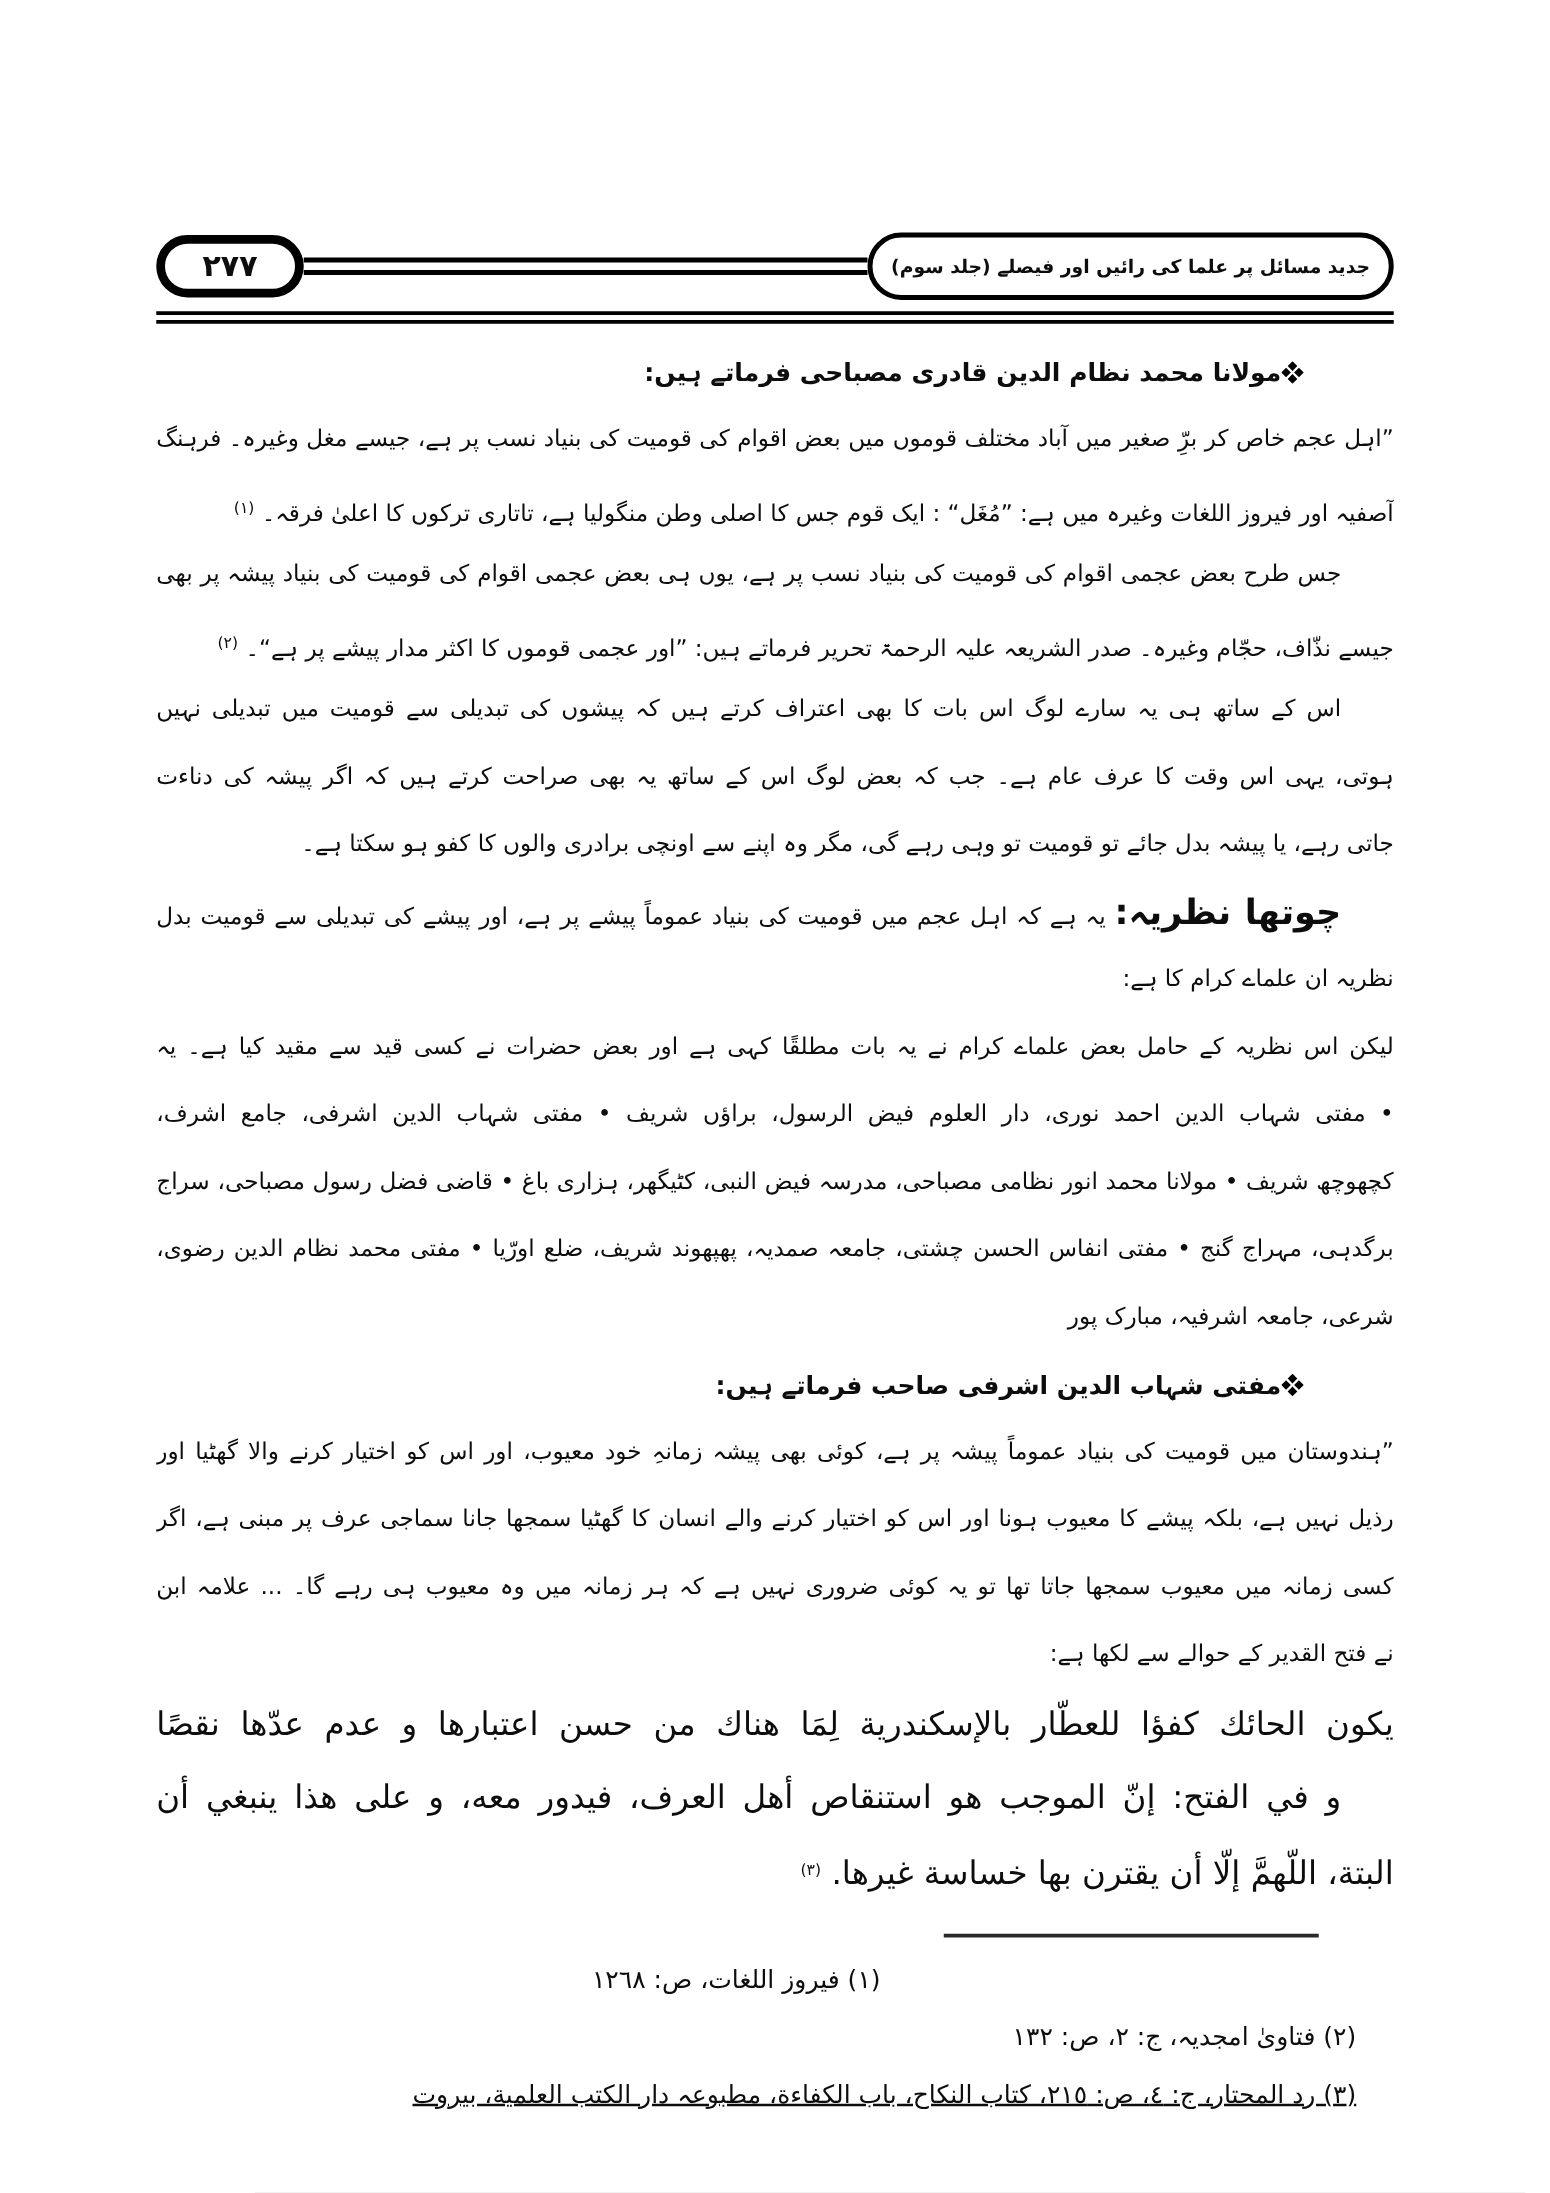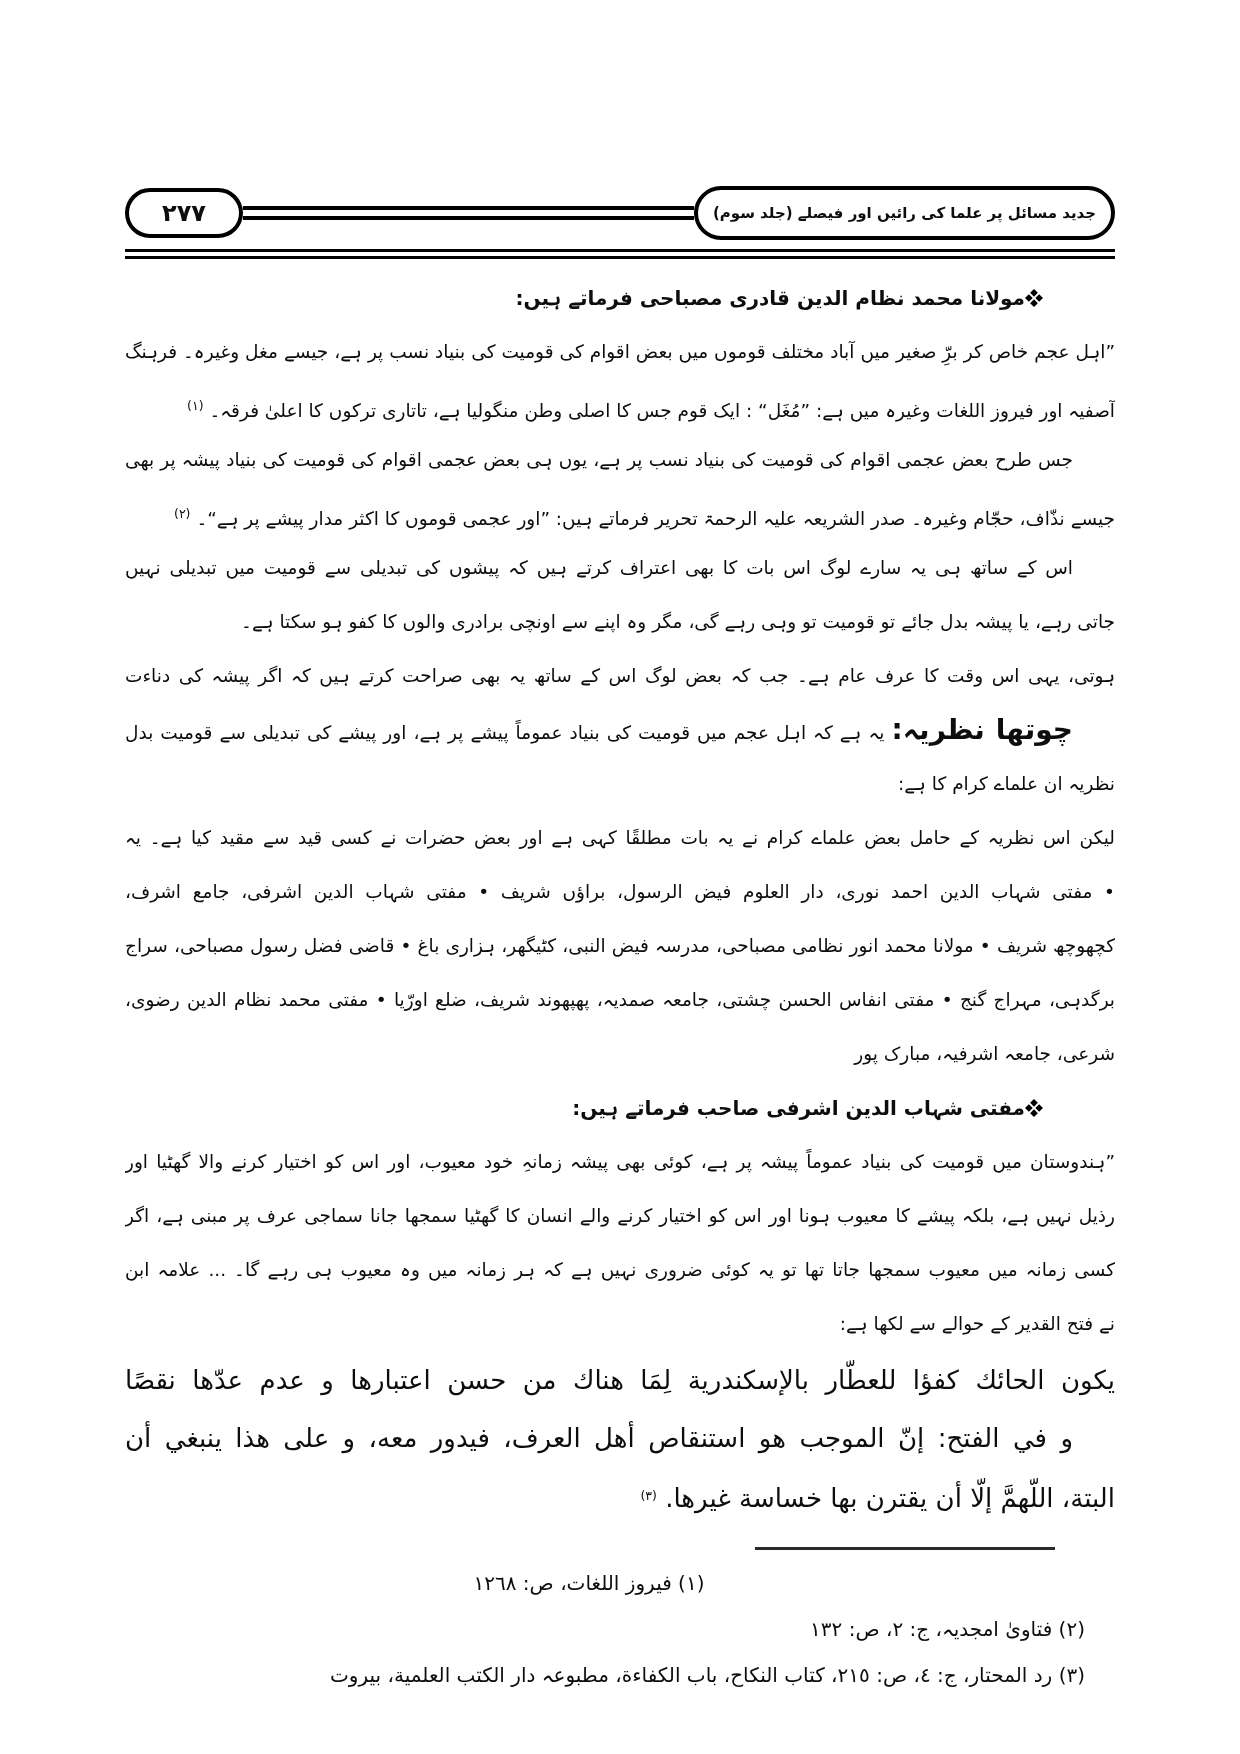--- a/index.html
+++ b/index.html
@@ -13,21 +13,21 @@
   
   .header-row{margin-top:186px;display:flex;align-items:center;height:54px;}
   .title-badge{
     border:4px solid #000;border-radius:27px;height:54px;box-sizing:border-box;
     display:flex;align-items:center;padding:0 15px;font-size:15px;font-weight:bold;
     white-space:nowrap;background:#fff;flex:0 0 auto;
   }
   .connector{flex:1 1 auto;height:14px;box-sizing:border-box;
     border-top:4px solid #000;border-bottom:4px solid #000;}
   .number-badge{
-    border:4px solid #000000;border-radius:25px;height:50px;min-width:118px;box-sizing:border-box;
+    border:7px solid #000000;border-radius:25px;height:50px;min-width:118px;box-sizing:border-box;
     display:flex;align-items:center;justify-content:center;
     font-size:24px;font-weight:bold;background:#fff;flex:0 0 auto;
   }
   .header-underline{
     margin-top:9px;height:10px;box-sizing:border-box;
     border-top:3px solid #000;border-bottom:3px solid #000;
   }
 
   
   .body{margin-top:12px;font-size:18.5px;}
@@ -47,21 +47,21 @@
 
   
   .arabic .line{height:58px;line-height:58px;font-size:26px;}
 
   
   .fn-rule{width:300px;margin:22px 60px 0 0;height:0;border-top:3px solid #2a2a2a;}
   .footnotes{margin-top:10px;font-size:20px;}
   .footnote{height:46px;line-height:46px;overflow:hidden;text-align:right;}
   .footnote.f1{padding-right:62px;text-align:center;}
   .footnote.f2{padding-right:30px;}
-  .footnote.f3{padding-right:30px;}
+  .footnote.f3{padding-right:30px;text-decoration:underline;}
 </style>
 </head>
 <body>
 
 <div class="page">
   <div class="content">
 
     <div class="header-row">
       <div class="title-badge">
         <span>جدید مسائل پر علما کی رائیں اور فیصلے (جلد سوم)</span>
@@ -90,22 +90,22 @@
         <span class="fn-ref">(۱)</span>
       </div>
 
       <div class="line indent">جس طرح بعض عجمی اقوام کی قومیت کی بنیاد نسب پر ہے، یوں ہی بعض عجمی اقوام کی قومیت کی بنیاد پیشہ پر بھی ہے،</div>
       <div class="line last">
         <span>جیسے نذّاف، حجّام وغیرہ۔ صدر الشریعہ علیہ الرحمۃ تحریر فرماتے ہیں: ”اور عجمی قوموں کا اکثر مدار پیشے پر ہے“۔</span>
         <span class="fn-ref">(۲)</span>
       </div>
 
       <div class="line indent">اس کے ساتھ ہی یہ سارے لوگ اس بات کا بھی اعتراف کرتے ہیں کہ پیشوں کی تبدیلی سے قومیت میں تبدیلی نہیں</div>
+      <div class="line">ہوتی، یہی اس وقت کا عرف عام ہے۔ جب کہ بعض لوگ اس کے ساتھ یہ بھی صراحت کرتے ہیں کہ اگر پیشہ کی دناءت</div>
       <div class="line last">جاتی رہے، یا پیشہ بدل جائے تو قومیت تو وہی رہے گی، مگر وہ اپنے سے اونچی برادری والوں کا کفو ہو سکتا ہے۔</div>
-      <div class="line">ہوتی، یہی اس وقت کا عرف عام ہے۔ جب کہ بعض لوگ اس کے ساتھ یہ بھی صراحت کرتے ہیں کہ اگر پیشہ کی دناءت</div>
 
       <div class="line indent">
         <span class="lead">چوتھا نظریہ:</span>
         <span>یہ ہے کہ اہل عجم میں قومیت کی بنیاد عموماً پیشے پر ہے، اور پیشے کی تبدیلی سے قومیت بدل سکتی ہے۔</span>
       </div>
       <div class="line last">نظریہ ان علماے کرام کا ہے:</div>
       <div class="line">لیکن اس نظریہ کے حامل بعض علماے کرام نے یہ بات مطلقًا کہی ہے اور بعض حضرات نے کسی قید سے مقید کیا ہے۔ یہ</div>
 
       <div class="line">• مفتی شہاب الدین احمد نوری، دار العلوم فیض الرسول، براؤں شریف • مفتی شہاب الدین اشرفی، جامع اشرف،</div>
       <div class="line">کچھوچھ شریف • مولانا محمد انور نظامی مصباحی، مدرسہ فیض النبی، کٹیگھر، ہزاری باغ • قاضی فضل رسول مصباحی، سراج العلوم،</div>

